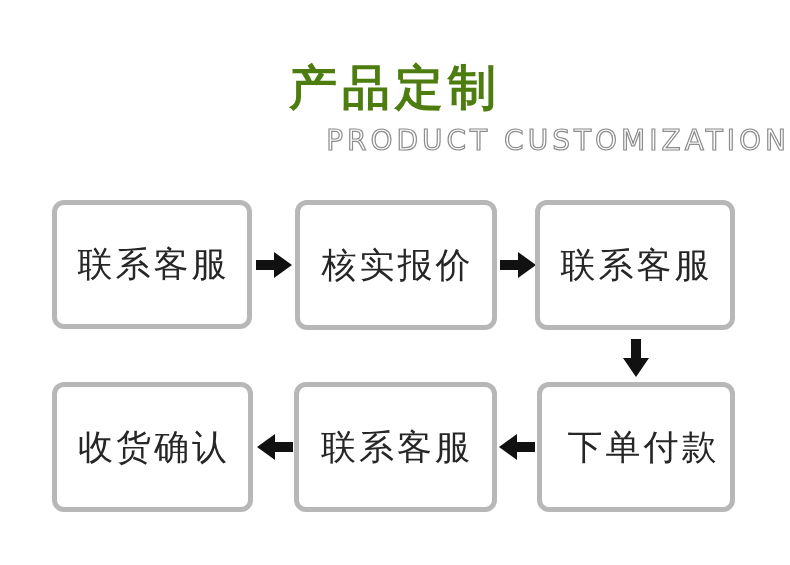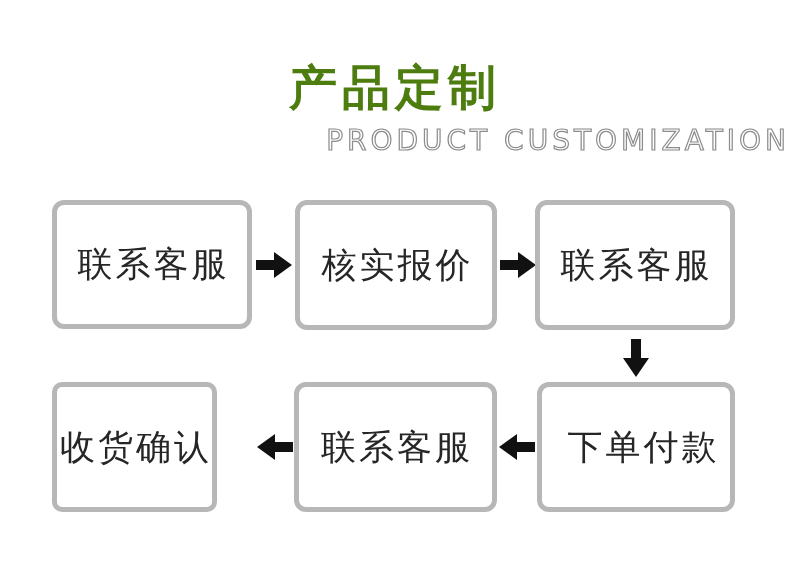--- a/index.html
+++ b/index.html
@@ -57,21 +57,21 @@
   }
   .arrow { position: absolute; display: block; }
 
   
   .box-1 { left: 52px;  top: 200px; width: 200px; height: 129px; }
   .box-2 { left: 295px; top: 200px; width: 202px; height: 130px; }
   .box-3 { left: 535px; top: 200px; width: 200px; height: 130px; }
   
   .box-4 { left: 537px; top: 382px; width: 198px; height: 130px; padding-left: 12px; }
   .box-5 { left: 294px; top: 382px; width: 203px; height: 130px; }
-  .box-6 { left: 52px;  top: 382px; width: 165px; height: 130px; border-radius: 10px; }
+  .box-6 { left: 52px;  top: 382px; width: 201px; height: 130px; }
 
   .arrow-r1 { left: 256px; top: 252px; }
   .arrow-r2 { left: 500px; top: 252px; }
   .arrow-d  { left: 623px; top: 339px; }
   .arrow-l1 { left: 499px; top: 434px; }
   .arrow-l2 { left: 257px; top: 434px; }
 </style>
 </head>
 <body>
 

